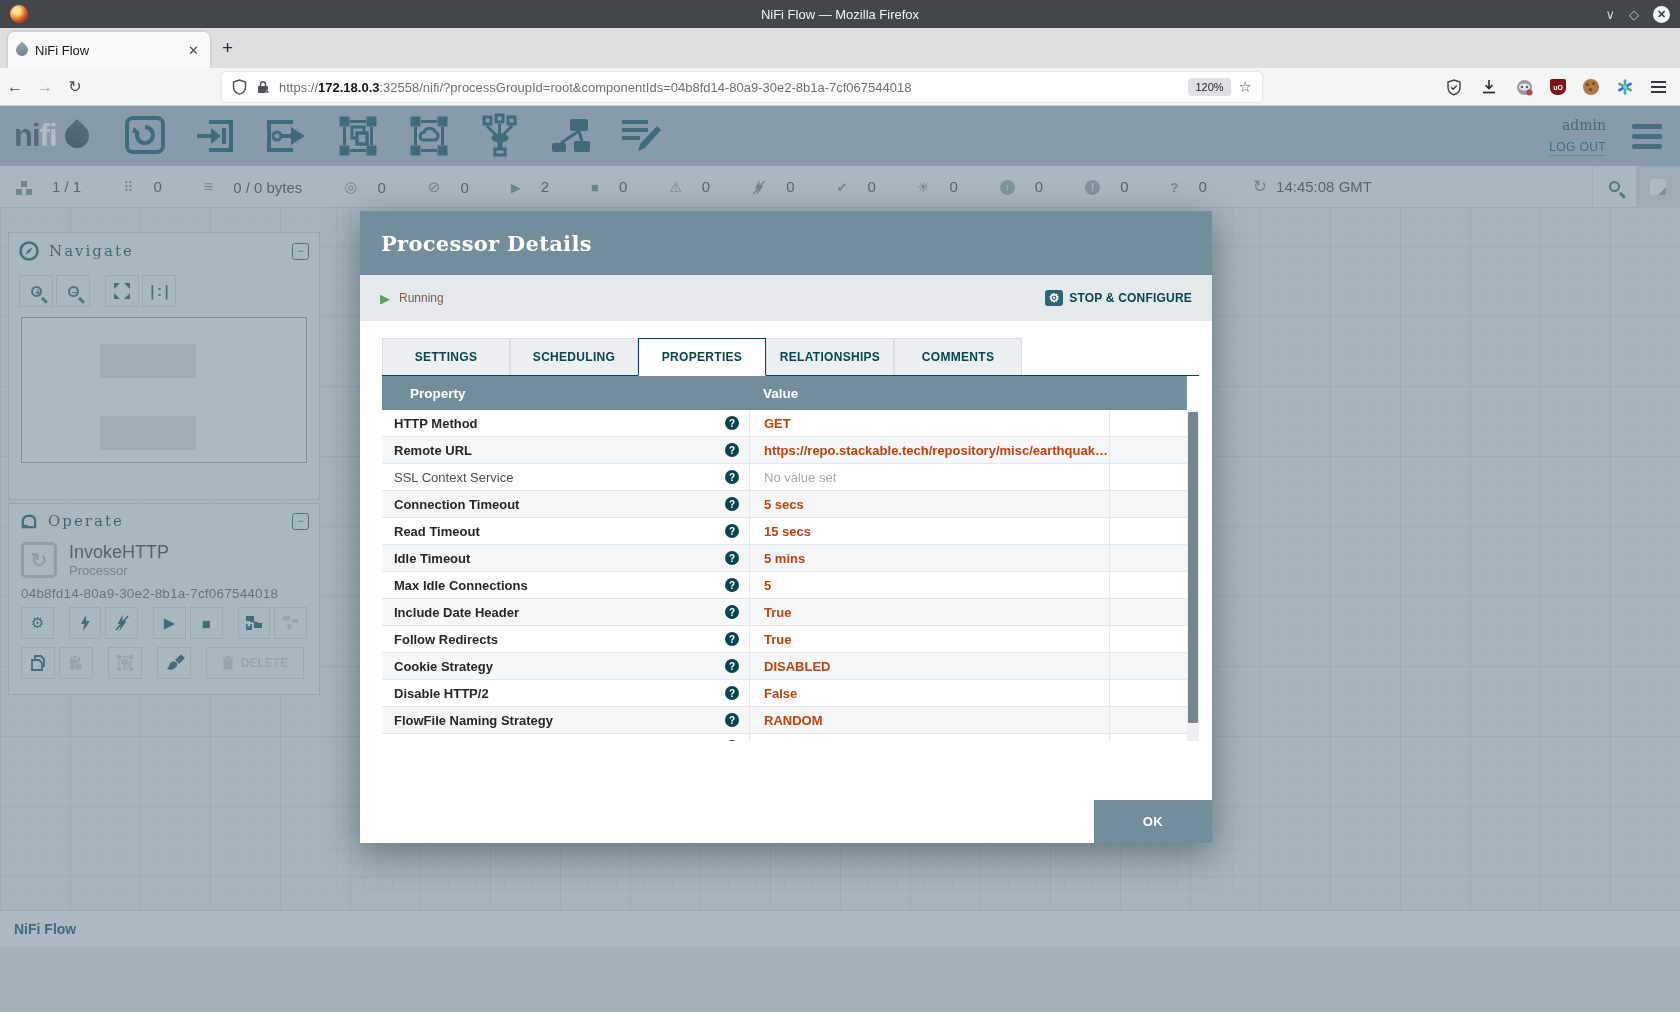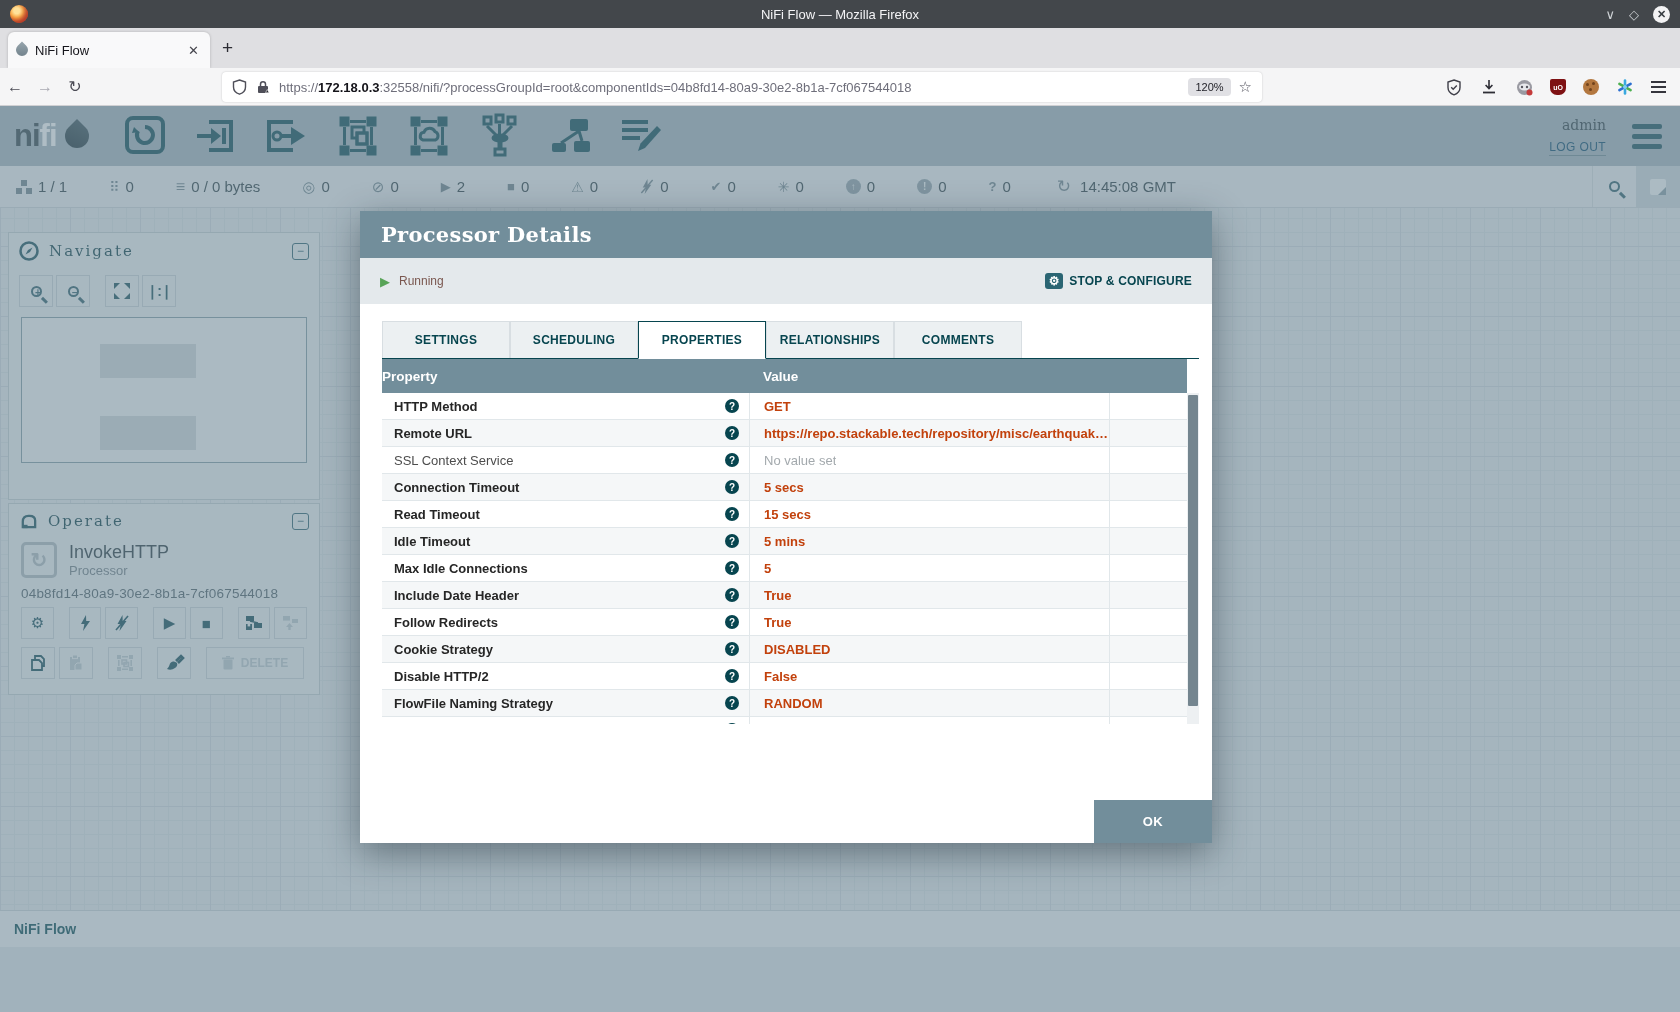--- a/index.html
+++ b/index.html
@@ -51,21 +51,21 @@
   .palette{display:flex;align-items:center;gap:27px;margin-left:34px}
   .pal{width:44px;height:44px;display:flex;align-items:center;justify-content:center;color:#0d4a57}
   .pal svg{display:block}
   .user-block{margin-left:auto;text-align:right;margin-right:26px;line-height:1.35}
   .user-name{font-size:14px;color:#2e4049;font-family:"DejaVu Serif",serif}
   .logout{font-size:12px;color:#0c4a6e;border-bottom:1px solid #6d8893;padding-bottom:1px;letter-spacing:.4px}
   .nav-burger{display:flex;flex-direction:column;gap:5px;margin-right:18px}
   .nav-burger i{width:30px;height:5px;background:#19505d;border-radius:2px}
 
   .statusbar{position:absolute;left:0;top:60px;width:1680px;height:42px;background:#e3e9ec;border-bottom:1px solid #c6d0d6;display:flex;align-items:center;padding-left:16px;font-size:15px}
-  .sb-item{display:flex;align-items:center;gap:6px;margin-right:42px;white-space:nowrap}
+  .sb-item{display:flex;align-items:flex-end;gap:20px;margin-right:42px;white-space:nowrap}
   .sb-ic{color:#6d828d;font-size:15px;display:flex;align-items:center}
   .sb-n{color:#2f4149;font-size:15px}
   .sb-circ{width:15px;height:15px;border-radius:50%;background:#8ea0aa;color:#e9eef0;font-size:10px;font-weight:700;display:flex;align-items:center;justify-content:center}
   .sb-time{display:flex;align-items:center;gap:9px;margin-left:4px;color:#2f4149}
   .sb-right{margin-left:auto;display:flex;align-items:stretch;height:100%}
   .sb-search{width:44px;display:flex;align-items:center;justify-content:center;border-left:1px solid #cdd6da}
   .sb-note{width:44px;background:#c7d2d8;display:flex;align-items:center;justify-content:center}
   .mag{display:inline-block;width:11px;height:11px;border:2px solid #2e5e6c;border-radius:50%;position:relative}
   .mag::after{content:"";position:absolute;width:2.5px;height:7px;background:#2e5e6c;left:10px;top:9px;transform:rotate(-45deg)}
   .mag .pm{position:absolute;left:0;top:-3px;width:11px;text-align:center;font-size:10px;font-weight:700;color:#2e5e6c;line-height:1.5}
@@ -95,35 +95,35 @@
   .op-btn.dis{color:#b7c4cb}
   .op-btn.sp{margin-left:11px}
   .del-btn{width:98px;height:32px;border:1px solid #c2cdd3;display:flex;align-items:center;justify-content:center;gap:7px;color:#b7c4cb;font-size:12px;font-weight:700;margin-left:11px}
 
   .crumbbar{position:absolute;left:0;top:804px;width:1680px;height:37px;background:#e8edf0;border-top:1px solid #c2cdd3;display:flex;align-items:center;padding:0 14px}
   .crumb{font-size:14px;font-weight:700;color:#0a4a55}
   .belowbar{position:absolute;left:0;top:841px;width:1680px;height:65px;background:#d6dee3}
 
   
   .modal{position:absolute;left:360px;top:105px;width:852px;height:632px;background:#fff;z-index:60;box-shadow:0 10px 34px rgba(20,35,45,.45)}
-  .m-head{height:47px;background:#728e9b;display:flex;align-items:center;padding:0 21px}
+  .m-head{height:64px;background:#728e9b;display:flex;align-items:center;padding:0 21px}
   .m-title{color:#fff;font-size:21px;font-weight:700;font-family:"DejaVu Serif",serif;letter-spacing:.3px}
   .m-status{height:46px;background:#e4e9ec;display:flex;align-items:center;padding:0 20px}
   .run-tri{color:#57a357;font-size:13px;margin-right:9px}
   .run-txt{color:#7a574f;font-size:12px}
   .stopcfg{margin-left:auto;display:flex;align-items:center;gap:6px;color:#07454f;font-size:12px;font-weight:700;letter-spacing:.2px}
   .gearbox{width:18px;height:16px;background:#2a6573;border-radius:3px;color:#fff;font-size:12px;display:flex;align-items:center;justify-content:center}
   .m-body{position:relative;padding:17px 13px 0 22px}
   .tabs{display:flex;width:817px;border-bottom:1px solid #07454f}
   .tab{width:128px;height:37px;background:#ecf0f2;border:1px solid #d8dee2;border-bottom:none;display:flex;align-items:center;justify-content:center;font-size:12px;font-weight:700;color:#07454f;letter-spacing:.3px}
   .tab.active{background:#fff;border:1px solid #07454f;border-bottom:1px solid #fff;margin-bottom:-1px;height:38px;position:relative;z-index:2}
   .req-note{font-size:13px;font-weight:700;color:#222;margin:26px 0 21px}
   .ptable{position:relative;width:817px;height:365px;overflow:hidden}
   .pt-head{display:flex;width:805px;height:34px;background:#728e9b;color:#fff;font-size:13.5px;font-weight:700;align-items:center}
-  .pt-head .h1{width:367px;padding-left:0}
+  .pt-head .h1{width:367px;padding-left:28px}
   .pt-head .h2{width:360px;padding-left:14px}
   .prow{display:flex;width:805px;height:27px;border-bottom:1px solid #e1e7ea;font-size:13px;align-items:stretch}
   .prow:nth-child(even){background:#f5f7f8}
   .pcell{width:367px;display:flex;align-items:center;padding-left:12px}
   .pname{font-weight:700;color:#262626}
   .pname.optional{font-weight:400;color:#4d4d4d}
   .help{margin-left:auto;margin-right:10px;width:14px;height:14px;border-radius:50%;background:#07454f;color:#fff;font-size:10px;font-weight:700;display:flex;align-items:center;justify-content:center}
   .vcell{width:360px;display:flex;align-items:center;padding-left:14px;border-left:1px solid #e1e7ea}
   .vtext{font-weight:700;color:#c2410c;white-space:nowrap;overflow:hidden}
   .vtext.empty{font-weight:400;color:#a3a9ad}

